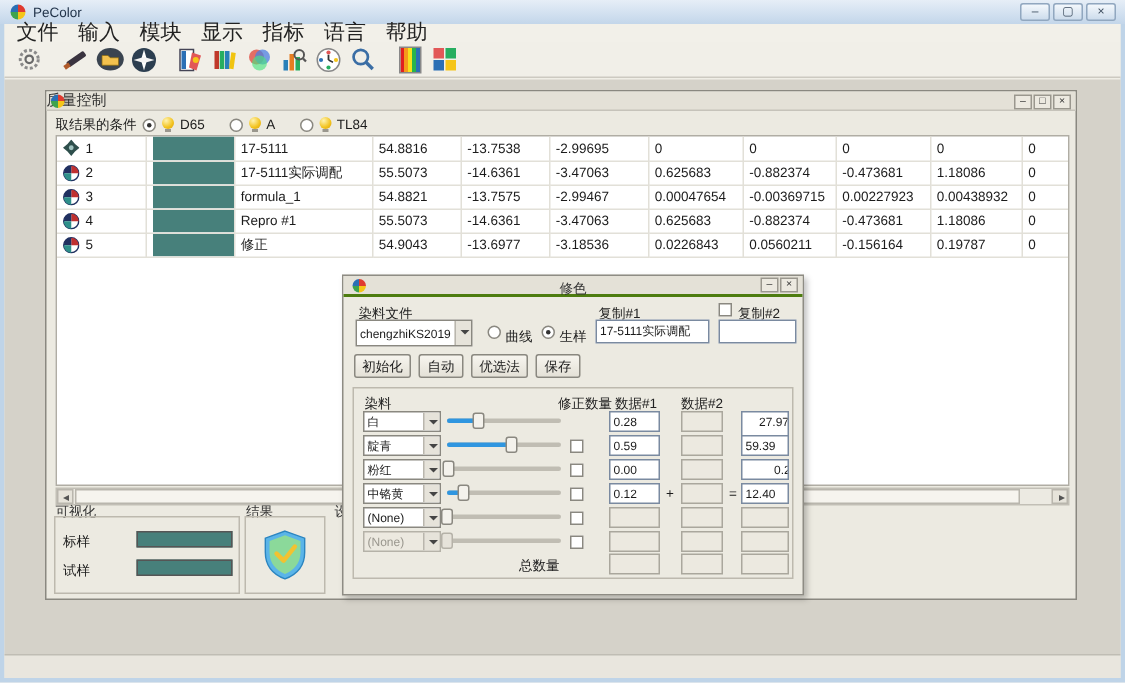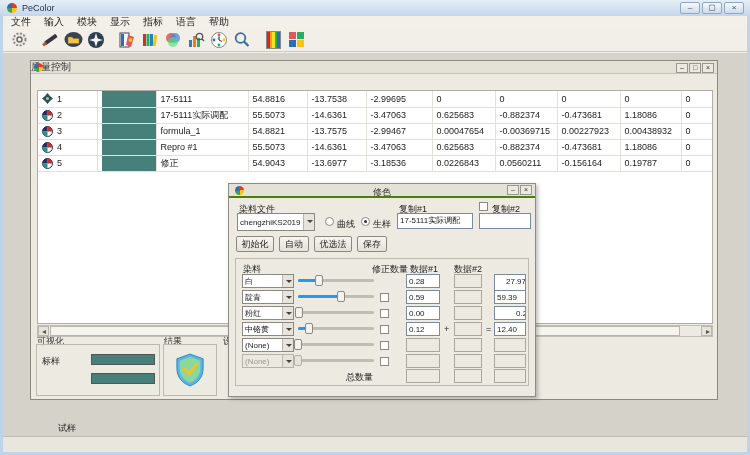--- a/index.html
+++ b/index.html
@@ -11,21 +11,21 @@
   .app-ico { width:10px; height:10px; margin:0 5px 0 7px; border-radius:50%;
     background:conic-gradient(#e03a2f 0 25%, #f5c518 0 50%, #3fa34d 0 75%, #2b6fb5 0); }
   .title-text { font-size:9px; color:#22344a; }
   .winbtns { position:absolute; right:6px; top:2px; display:flex; gap:2px; }
   .winbtn { width:20px; height:12px; border:1px solid #91a7bf; border-radius:2px;
     background:linear-gradient(#f4f8fc,#cddcec); font-size:8px; line-height:10px;
     text-align:center; color:#3a4a5c; }
   .inner { position:absolute; left:3px; right:3px; top:16px; bottom:3px; background:#f0eee6; }
   .menubar { position:absolute; left:0; right:0; top:0; height:12px; background:#f2f0e9;
     display:flex; align-items:center; padding-left:6px; gap:9px; }
-  .menu-item { font-size:10px; color:#222; padding:0 2px; }
+  .menu-item { font-size:14px; color:#222; padding:0 2px; }
   .toolbar { position:absolute; left:0; right:0; top:12px; height:24px; background:#f1efe8;
     border-bottom:1px solid #cdcac1; display:flex; align-items:center; padding-left:6px; }
   .tb-ico { width:20px; height:20px; margin-right:3px; display:flex; align-items:center; justify-content:center; }
   .tb-gap { width:8px; }
   .mdi { position:absolute; left:0; right:0; top:37px; bottom:16px; background:#d5d2c9; }
   .statusbar { position:absolute; left:0; right:0; bottom:0; height:16px; background:#e9e6de;
     border-top:1px solid #c0bdb4; }
 
   
   .child { position:absolute; left:27px; top:7px; width:688px; height:340px;
@@ -226,20 +226,34 @@
         <div class="child-tb">
           <span class="mini-ico"></span>
           <span class="child-title">质量控制</span>
           <span class="cbtns">
             <span class="cbtn">–</span>
             <span class="cbtn">□</span>
             <span class="cbtn">×</span>
           </span>
         </div>
 
+        <div class="cond-row">
+          <span>取结果的条件</span>
+          <span class="radio sel"></span>
+          <span class="bulb"></span>
+          <span class="ill-label">D65</span>
+          <span style="width:8px"></span>
+          <span class="radio"></span>
+          <span class="bulb"></span>
+          <span class="ill-label">A</span>
+          <span style="width:8px"></span>
+          <span class="radio"></span>
+          <span class="bulb"></span>
+          <span class="ill-label">TL84</span>
+        </div>
 
         <div class="qc-table-wrap">
           <table class="qc">
             <colgroup>
               <col style="width:59px">
                 <col style="width:59px">
                 <col style="width:92px">
                 <col style="width:59px">
               <col style="width:59px">
                 <col style="width:66px">
@@ -380,21 +394,21 @@
         <div class="hscroll">
           <span class="hs-arrow hs-left"></span>
           <span class="hs-thumb" style="width:630px"></span>
           <span class="hs-arrow hs-right" style="margin-left:auto"></span>
         </div>
 
         <span class="panel-label" style="left:6px; top:274px;">可视化</span>
         <div class="gbox" style="left:5px; top:283px; width:124px; height:52px;">
           <span class="viz-row-label" style="left:5px; top:10px;">标样</span>
           <div class="viz-swatch" style="left: 54px; top: 9px; background: rgb(71, 128, 123);"></div>
-          <span class="viz-row-label" style="left:21px; top:29px;margin-top:48px;">试样</span>
+          <span class="viz-row-label" style="left:5px; top:29px;">试样</span>
           <div class="viz-swatch" style="left: 54px; top: 28px; background: rgb(71, 128, 123);"></div>
         </div>
 
         <span class="panel-label" style="left:133px; top:274px;">结果</span>
         <div class="gbox" style="left:132px; top:283px; width:54px; height:52px;">
           <svg width="30" height="34" viewBox="0 0 32 36" style="margin:8px 0 0 11px;">
             <path d="M16 1 L30 6 V16 C30 26 24 32 16 35 C8 32 2 26 2 16 V6 Z" fill="#5ab4e8" stroke="#2b85c0"></path>
             <path d="M16 4 L27 8 V16 C27 24 22 29 16 31.5 C10 29 5 24 5 16 V8 Z" fill="#8bd99a"></path>
             <path d="M10 17 L15 22 L23 12" fill="none" stroke="#f2c230" stroke-width="3.2" stroke-linecap="round" stroke-linejoin="round"></path>
           </svg>

